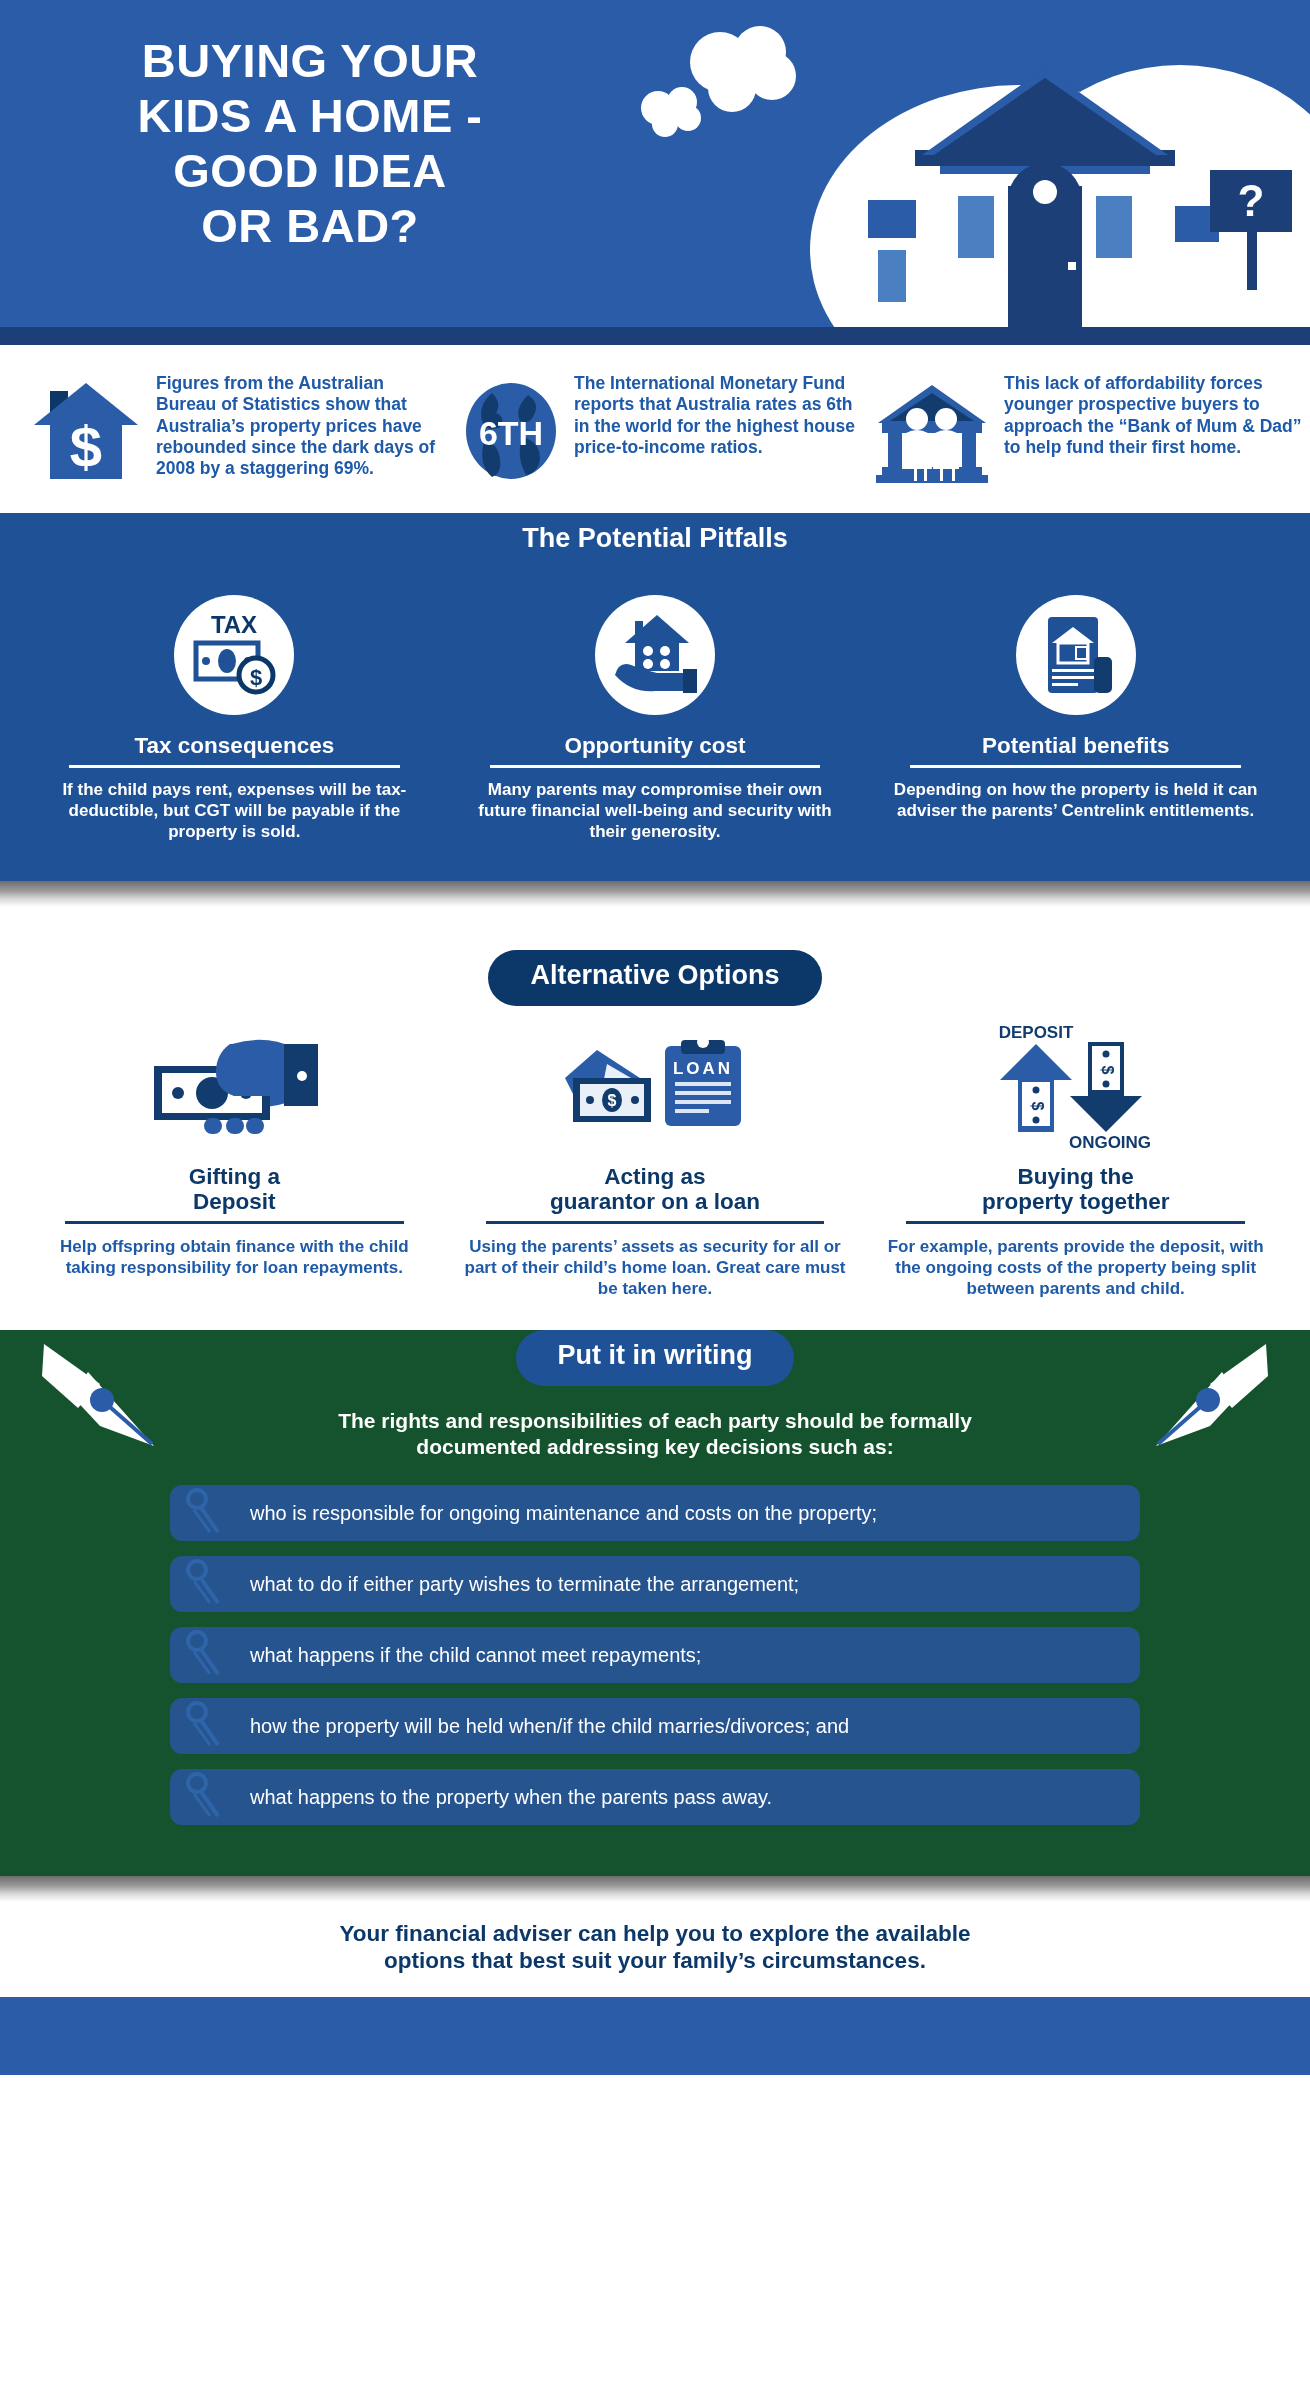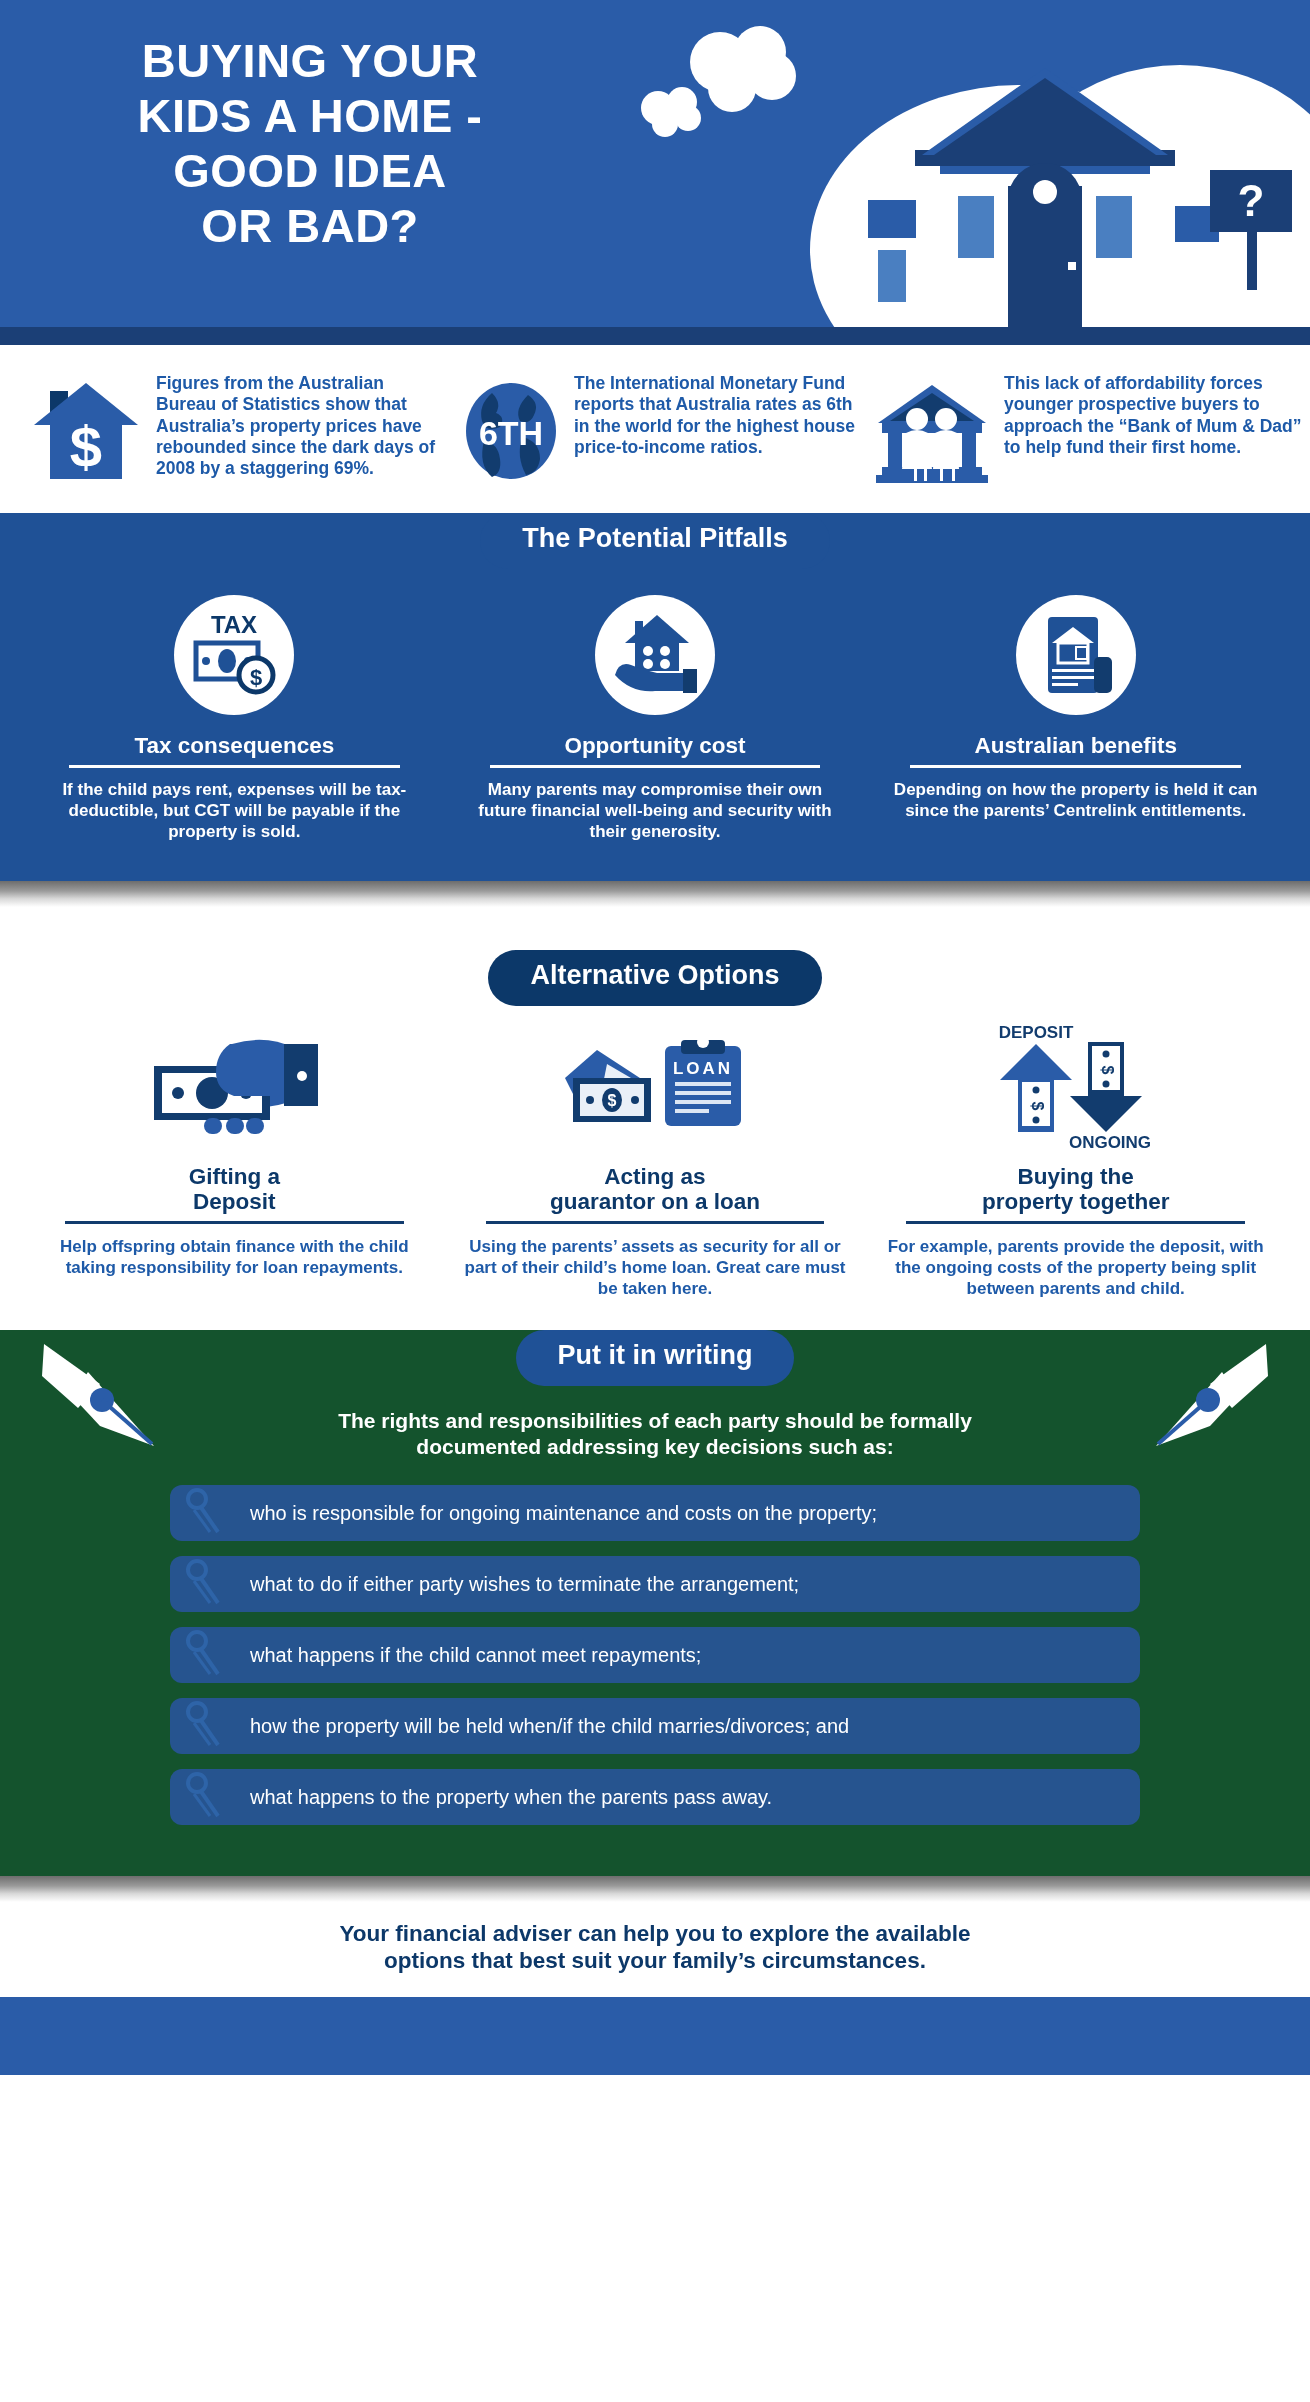--- a/index.html
+++ b/index.html
@@ -364,23 +364,23 @@
             <rect x="20" y="10" width="50" height="76" rx="4" fill="#1f5196"></rect>
             <polygon points="45,20 66,36 24,36" fill="#ffffff"></polygon>
             <rect x="30" y="36" width="30" height="20" fill="none" stroke="#ffffff" stroke-width="3"></rect>
             <rect x="48" y="40" width="11" height="12" fill="none" stroke="#ffffff" stroke-width="2"></rect>
             <rect x="24" y="62" width="42" height="3" fill="#ffffff"></rect>
             <rect x="24" y="69" width="42" height="3" fill="#ffffff"></rect>
             <rect x="24" y="76" width="26" height="3" fill="#ffffff"></rect>
             <rect x="66" y="50" width="18" height="36" rx="5" fill="#123c6e"></rect>
           </svg>
         </div>
-        <div class="col-title">Australian benefits</div>
+        <div class="col-title">Potential benefits</div>
         <div class="rule-w"></div>
-        <div class="col-body">Depending on how the property is held it can since the parents’ Centrelink entitlements.</div>
+        <div class="col-body">Depending on how the property is held it can adviser the parents’ Centrelink entitlements.</div>
       </div>
     </div>
   </div>
 
   <div class="shadow-div"></div>
 
   <div class="alts">
     <div class="band-head">
       <div class="pill dark">Alternative Options</div>
     </div>

